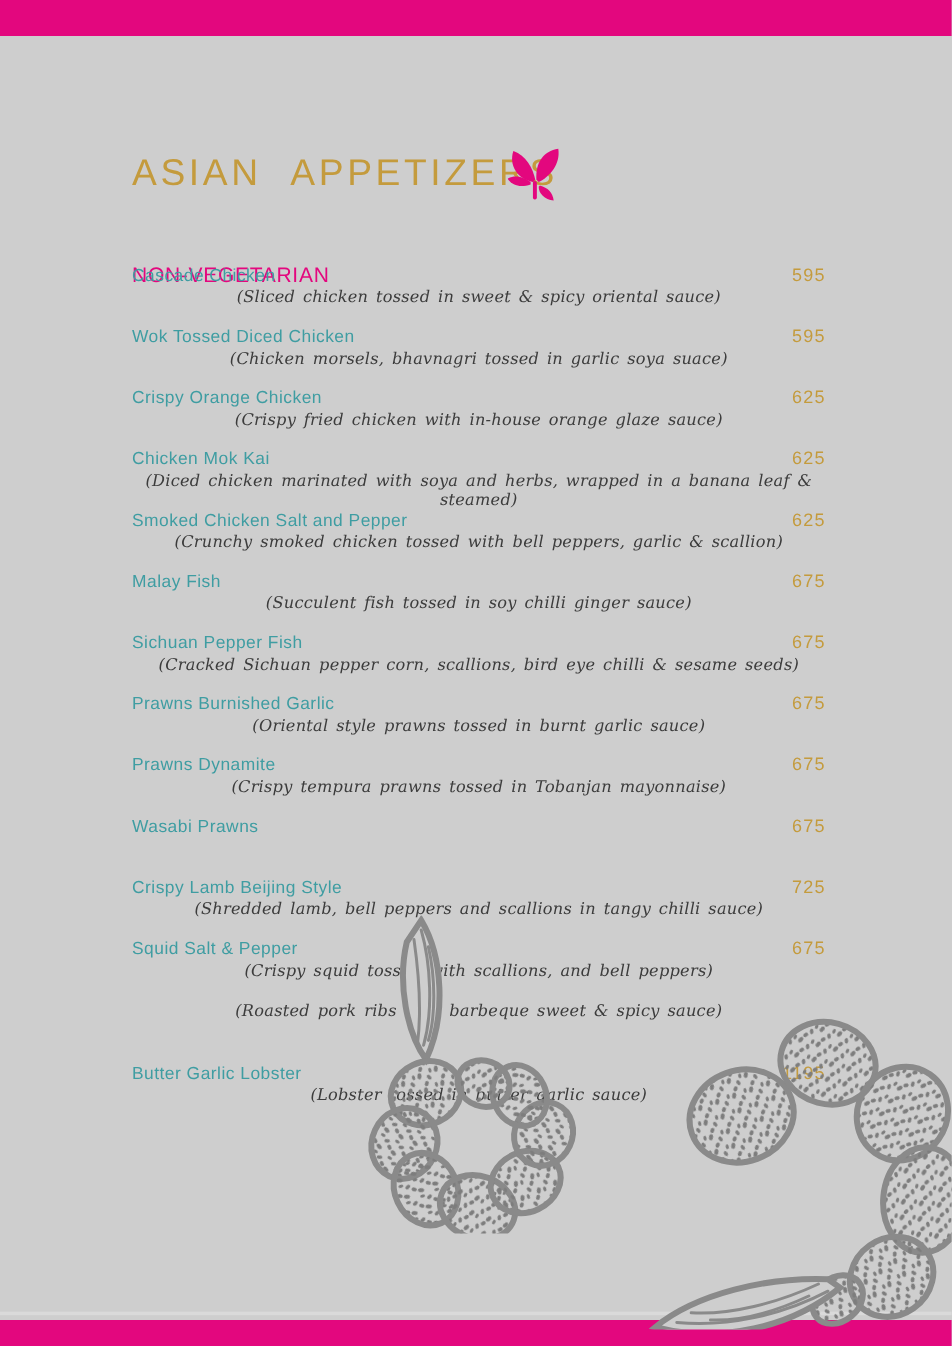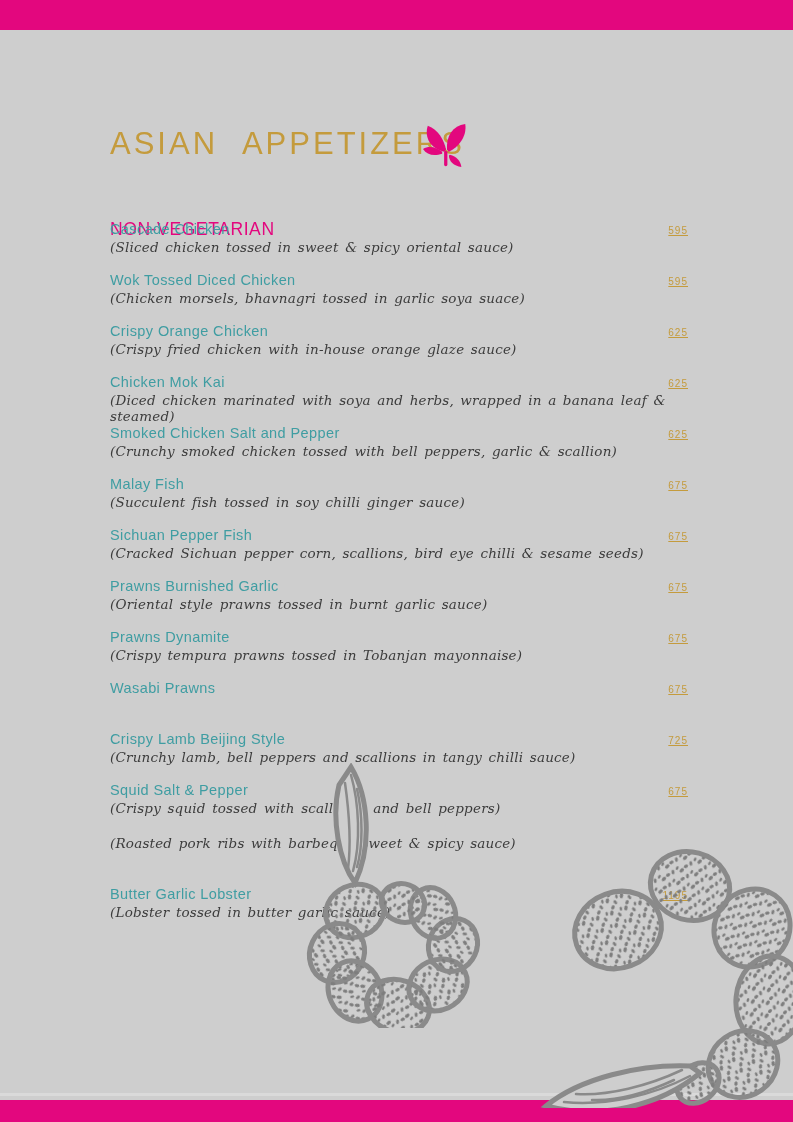--- a/index.html
+++ b/index.html
@@ -24,26 +24,26 @@
     color:var(--accent,#e3077e);
     margin-top:40px;
   }
   .menu-list{position:absolute;left:110px;top:221px;width:578px;}
   .menu-row{height:51px;}
   .row-top{display:flex;justify-content:space-between;align-items:baseline;}
   .item-name{
     color:var(--teal,#3f9da2);font-size:14.5px;letter-spacing:0.4px;
   }
   .item-price{
-    color:var(--gold,#c49b3d);font-size:10px;letter-spacing:1px;text-decoration:underline;
+    color:var(--gold,#c49b3d);font-size:15px;letter-spacing:1px;
   }
   .item-desc{
     font-family:"DejaVu Serif","Liberation Serif",serif;
     font-style:italic;font-size:13.5px;color:#3c3c3c;
-    margin-top:2px;letter-spacing:0.2px;word-spacing:2px;
+    margin-top:2px;letter-spacing:0.2px;word-spacing:2px;text-align:center;
   }
   .illus{position:absolute;pointer-events:none;z-index:5;}
   .illus.left{left:293px;top:763px;}
   .illus.right{left:540px;top:818px;}
 </style>
 </head>
 <body style="--accent: #e3077e; --gold: #c49b3d; --teal: #3f9da2; --bg: #cecece;">
 
 <div class="bar top"></div>
 
@@ -129,21 +129,21 @@
       <div class="row-top">
         <span class="item-name">Wasabi Prawns</span>
         <span class="item-price">675</span>
       </div>
     </div>
     <div class="menu-row">
       <div class="row-top">
         <span class="item-name">Crispy Lamb Beijing Style</span>
         <span class="item-price">725</span>
       </div>
-      <div class="item-desc">(Crunchy lamb, bell peppers and scallions in tangy chilli sauce)</div>
+      <div class="item-desc">(Shredded lamb, bell peppers and scallions in tangy chilli sauce)</div>
     </div>
     <div class="menu-row">
       <div class="row-top">
         <span class="item-name">Squid Salt &amp; Pepper</span>
         <span class="item-price">675</span>
       </div>
       <div class="item-desc">(Crispy squid tossed with scallions, and bell peppers)</div>
     </div>
     <div class="menu-row">
       <div class="item-desc">(Roasted pork ribs with barbeque sweet &amp; spicy sauce)</div>

